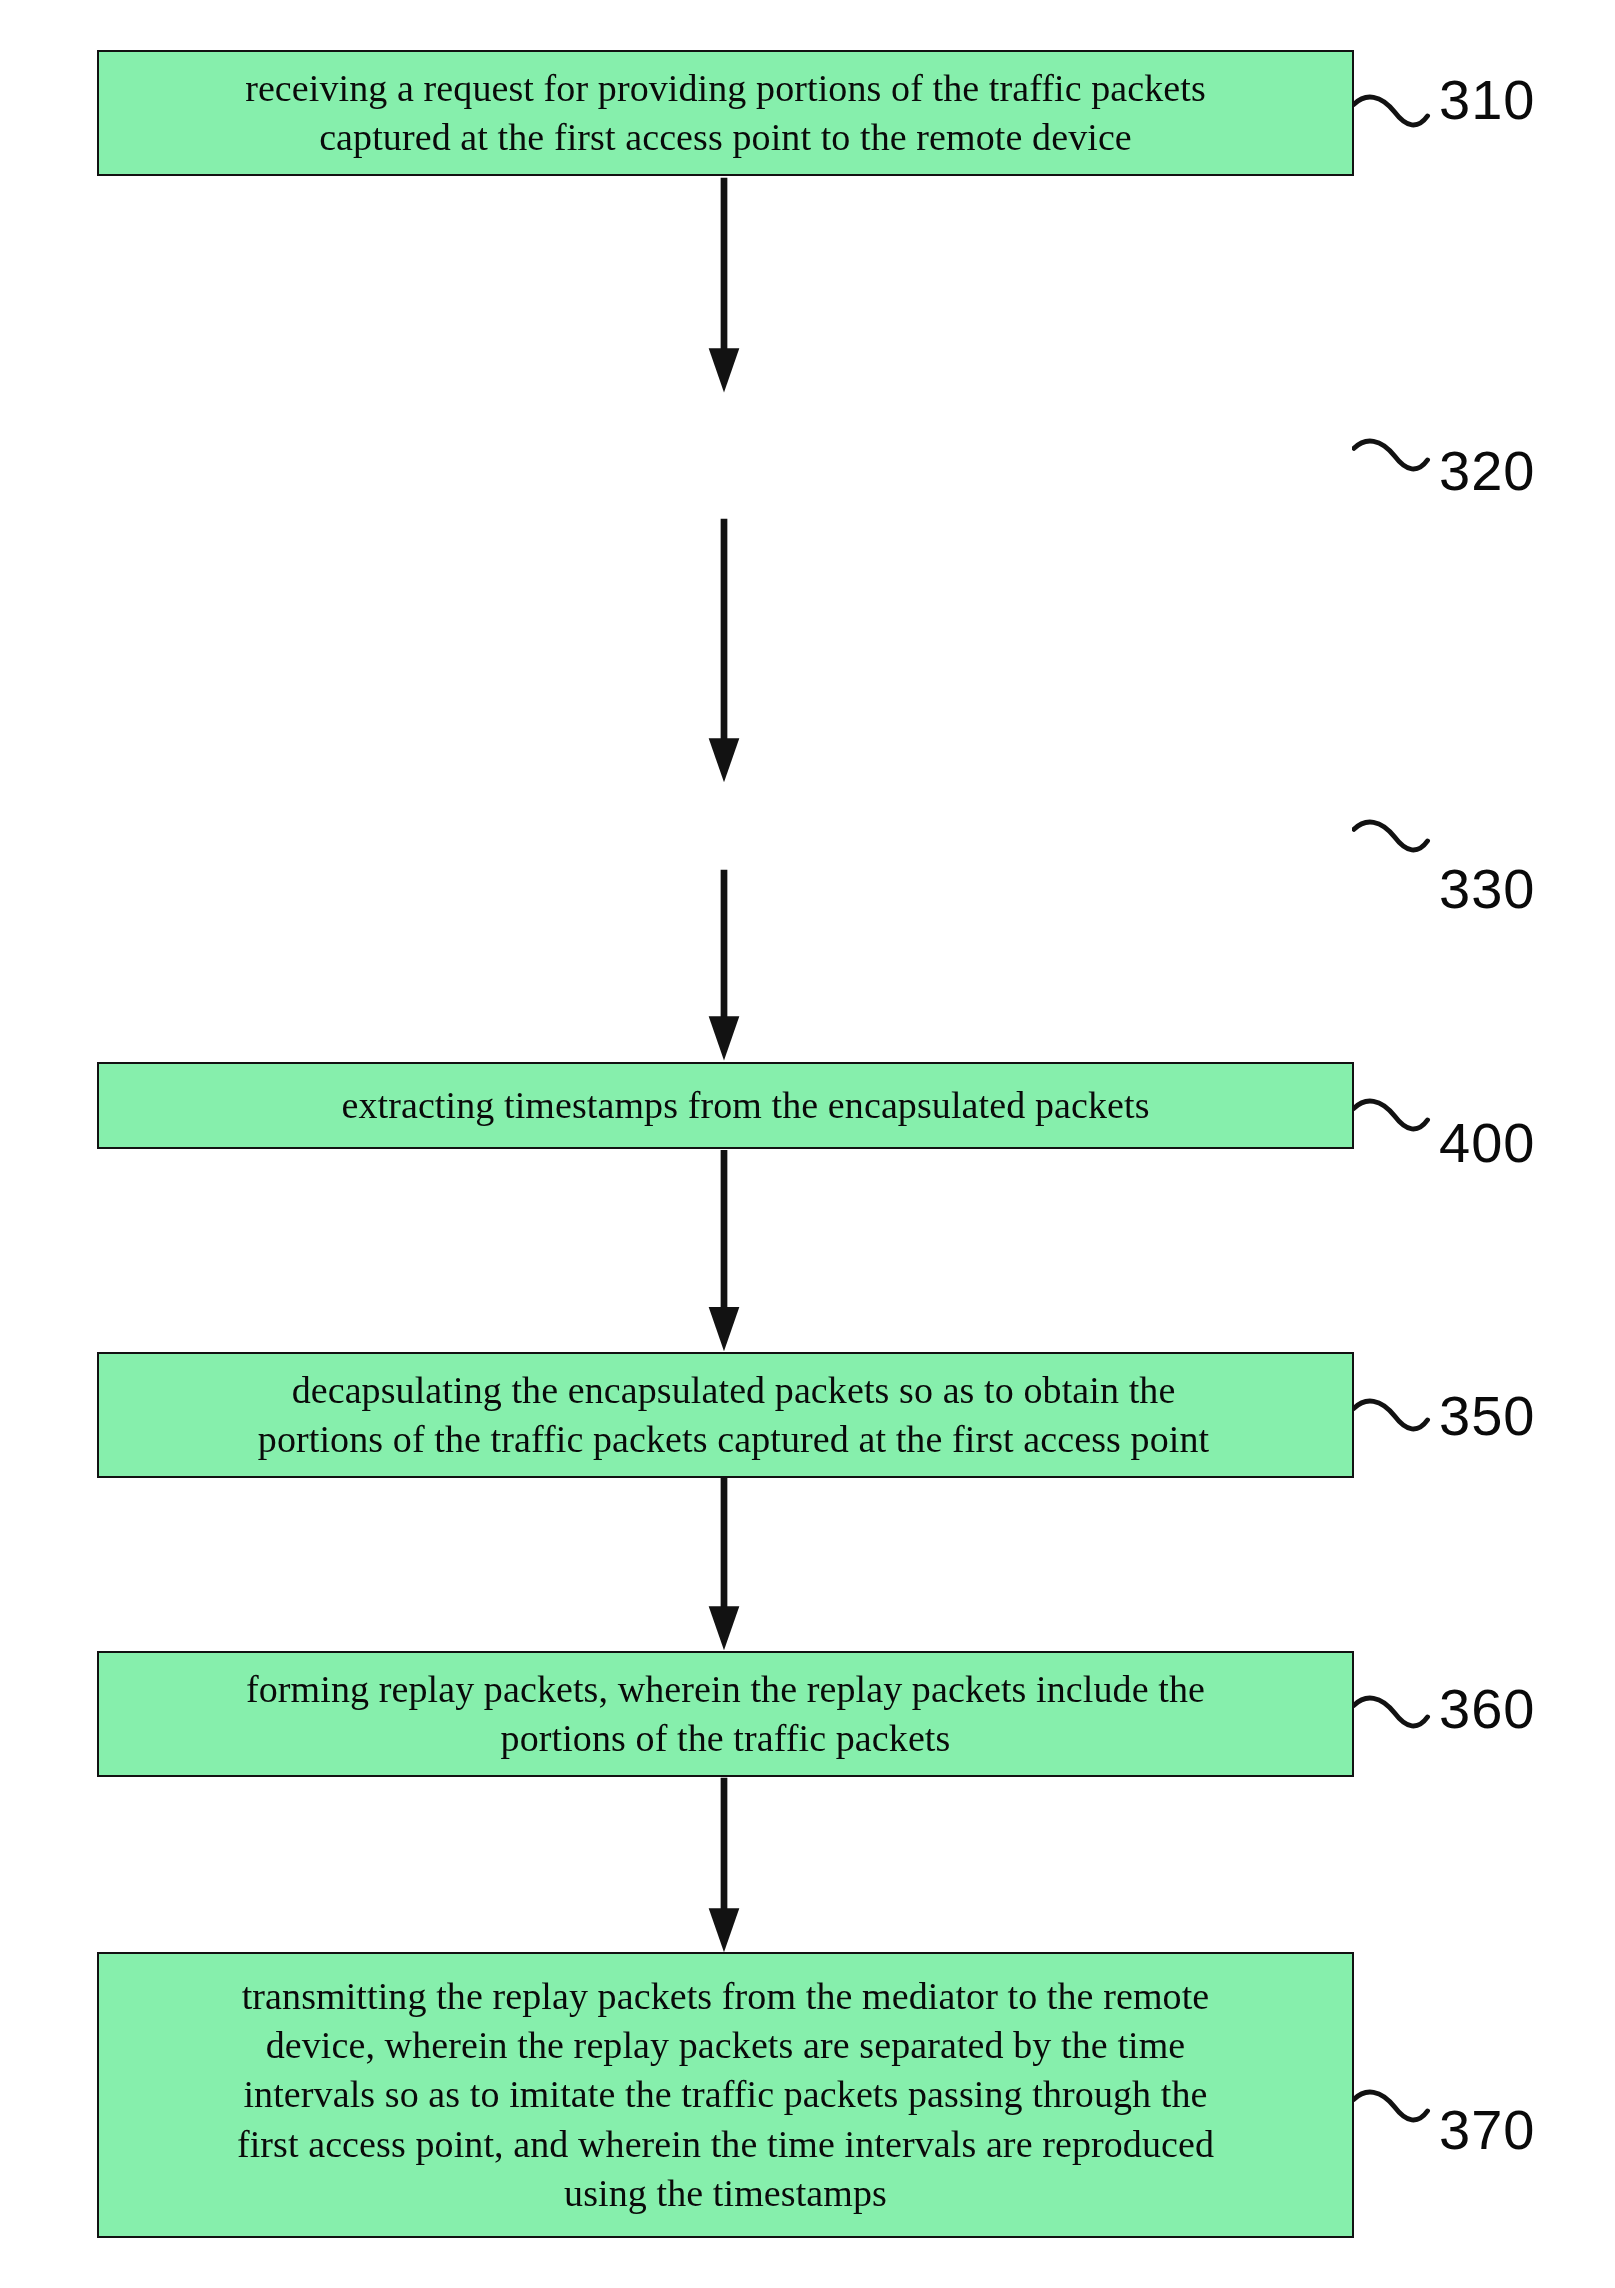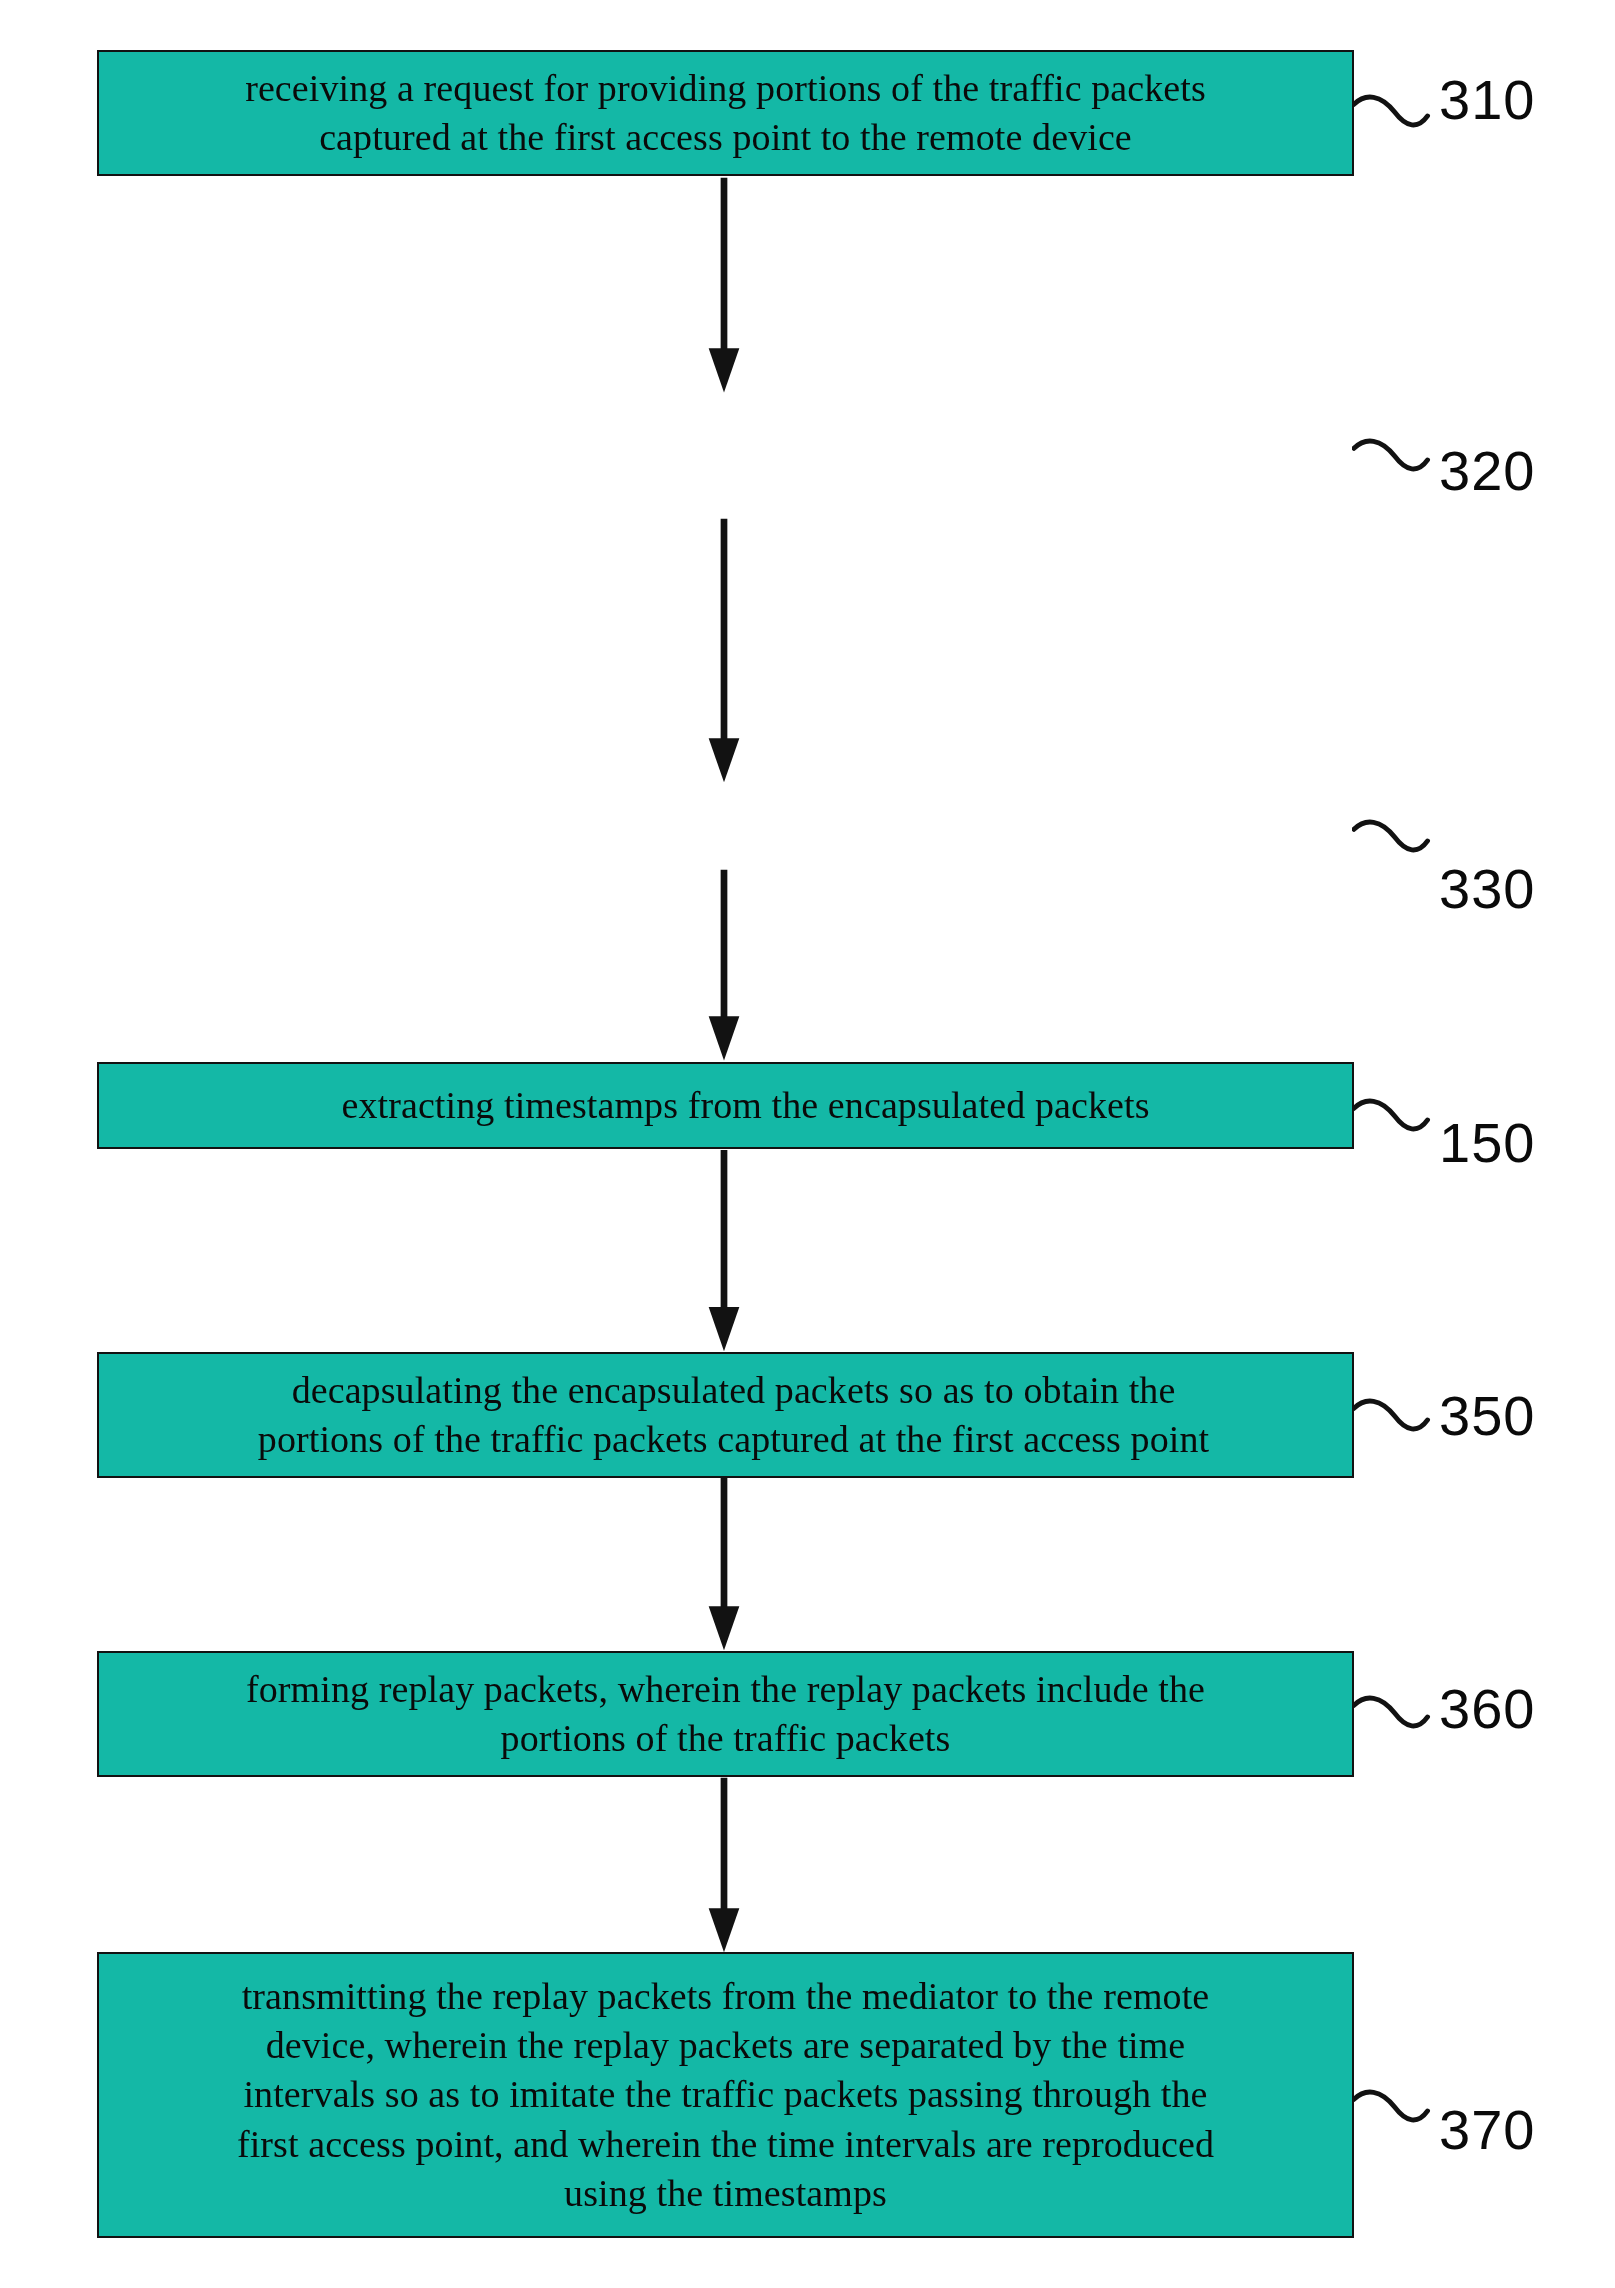--- a/index.html
+++ b/index.html
@@ -12,21 +12,21 @@
     width: 1615px;
     height: 2288px;
     background: #ffffff;
     overflow: hidden;
     font-family: "Liberation Serif", "DejaVu Serif", serif;
   }
   .flow-box {
     position: absolute;
     box-sizing: border-box;
     border: 2.9px solid #121212;
-    background: #14b8a6;
+    background: #86efac;
     display: flex;
     align-items: center;
     justify-content: center;
     text-align: center;
     color: #0a0a0a;
   }
   .flow-box .box-text {
     display: block;
     width: 100%;
     padding: 0 13.5px;
@@ -91,21 +91,21 @@
     <line x1="24" y1="0" x2="24" y2="157" stroke="#121212" stroke-width="7"></line>
     <polygon points="8,153 40,153 24,199" fill="#121212"></polygon>
   </svg>
 
   <div class="flow-box" style="left:97px; top:1062px; width:1257px; height:87px;padding-left:40px;">
     <span class="box-text">extracting timestamps from the encapsulated packets</span>
   </div>
   <svg class="tilde-connector" style="left:1352px; top:1083px; width:93px; height:70px;" viewBox="0 0 96 72">
     <path d="M2 26 C 14 14, 30 16, 44 34 C 56 50, 68 52, 78 38" fill="none" stroke="#121212" stroke-width="5" stroke-linecap="round"></path>
   </svg>
-  <div class="ref-label" style="left:1439px; top:1110px;">150</div>
+  <div class="ref-label" style="left:1439px; top:1110px;">400</div>
 
   <svg class="arrow-connector" style="left:701px; top:1149px; width:46px; height:205px;" viewBox="0 0 48 212">
     <line x1="24" y1="0" x2="24" y2="168" stroke="#121212" stroke-width="7"></line>
     <polygon points="8,164 40,164 24,210" fill="#121212"></polygon>
   </svg>
 
   <div class="flow-box" style="left:97px; top:1352px; width:1257px; height:126px;padding-left:16px;">
     <span class="box-text">decapsulating the encapsulated packets so as to obtain the
 portions of the traffic packets captured at the first access point</span>
   </div>

